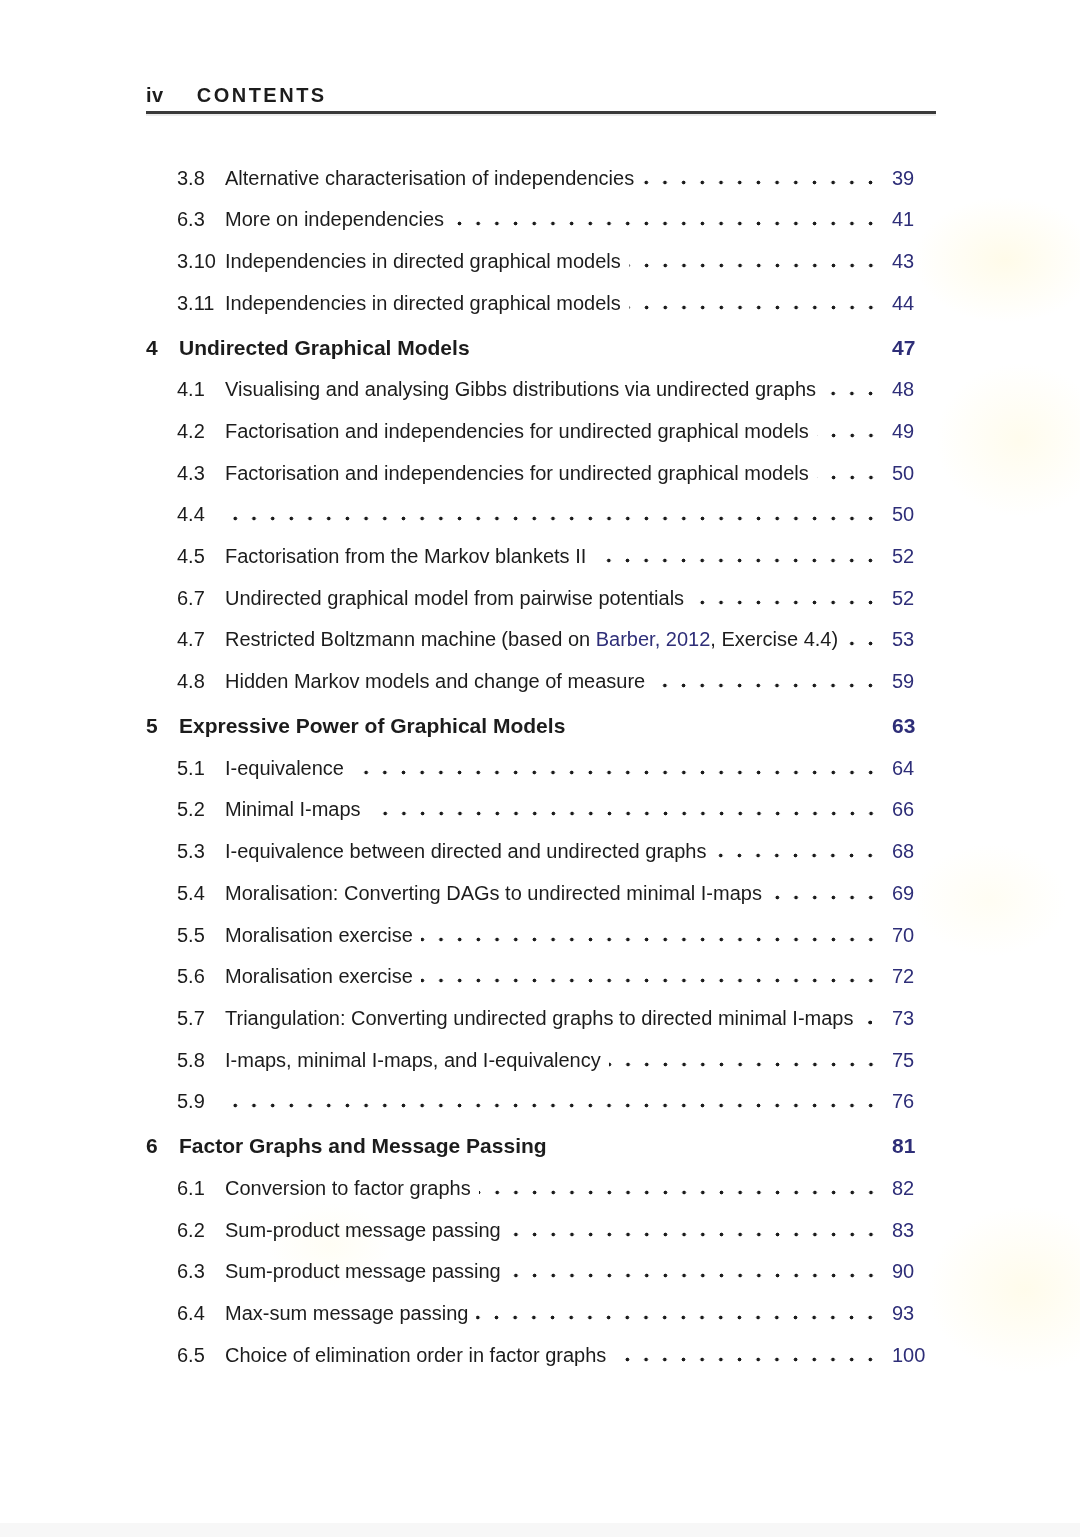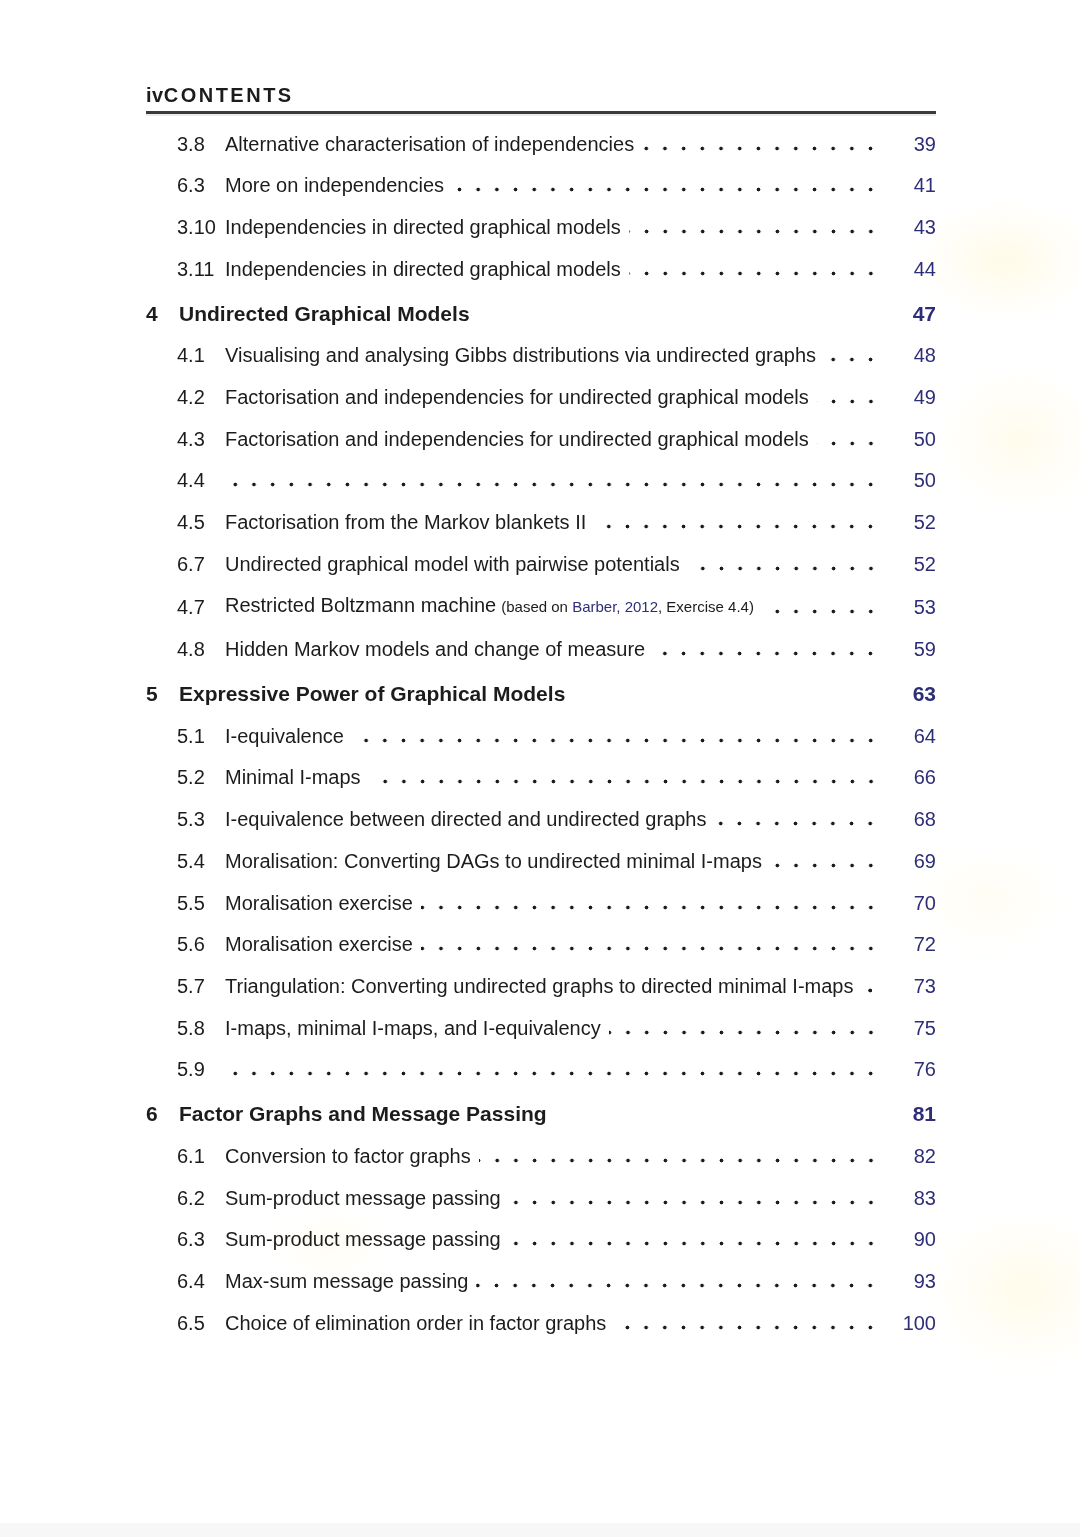--- a/index.html
+++ b/index.html
@@ -39,47 +39,47 @@
   }
   .running-header {
     margin-top: 84px;
     display: flex;
     align-items: baseline;
     font-weight: bold;
     font-size: 20px;
     line-height: 22px;
   }
   .running-header .pageno { letter-spacing: 0.5px; }
-  .running-header .htitle { letter-spacing: 2.5px; }
+  .running-header .htitle { margin-left: 33px; letter-spacing: 2.5px; }
   .header-rule {
     margin-top: 5px;
     height: 2.5px;
     background: var(--rule, #3a3a3a);
     box-shadow: 0 2px 0 rgba(0,0,0,0.08);
   }
-  .toc { margin-top: 19px; }
+  .toc { margin-top: 53px; }
   .toc-row {
     display: flex;
     align-items: flex-end;
     font-size: 20px;
     line-height: 22px;
     margin-bottom: 19.7px;
     white-space: nowrap;
   }
   .section-row { padding-left: 31px; }
   .section-row .num { width: 48px; flex: 0 0 48px; }
   .chapter-row {
     font-weight: bold;
     font-size: 21px;
     line-height: 23px;
     margin-top: 22px;
   }
   .chapter-row .num { width: 33px; flex: 0 0 33px; }
   .title { flex: 0 1 auto; overflow: hidden; }
-  .paren { font-size: 15px; margin-left: 5px; }
+  .paren { font-size: 20px; margin-left: 5px; }
   .cite { color: var(--link, #2e2e78); }
   .leader {
     flex: 1 1 0;
     position: relative;
     height: 22px;
     min-width: 14px;
   }
   .leader::after {
     content:'';
     position:absolute;
@@ -87,21 +87,21 @@
     height: 5px;
     background-image: radial-gradient(circle at 50% 50%, #1b1b1b 1.6px, transparent 2.2px);
     background-size: 18.7px 5px;
     background-repeat: repeat-x;
     background-position: right center;
   }
   .spacer { flex: 1 1 0; }
   .pg {
     flex: 0 0 auto;
     min-width: 44px;
-    text-align: right;
+    text-align: left;
     color: var(--link, #2e2e78);
   }
 </style>
 </head>
 <body>
 
 <div class="page">
   <div class="content">
     <div class="running-header">
       <span class="pageno">iv</span>
@@ -163,21 +163,21 @@
           <span class="pg">50</span>
         </div>
         <div class="toc-row section-row">
           <span class="num">4.5</span>
           <span class="title">Factorisation from the Markov blankets II</span>
           <div class="leader"></div>
           <span class="pg">52</span>
         </div>
         <div class="toc-row section-row">
           <span class="num">6.7</span>
-          <span class="title">Undirected graphical model with pairwise potentials</span>
+          <span class="title">Undirected graphical model from pairwise potentials</span>
           <div class="leader"></div>
           <span class="pg">52</span>
         </div>
         <div class="toc-row section-row">
           <span class="num">4.7</span>
           <span class="title">Restricted Boltzmann machine<span class="paren">(based on <span class="cite">Barber, 2012</span>, Exercise 4.4)</span></span>
           <div class="leader"></div>
           <span class="pg">53</span>
         </div>
         <div class="toc-row section-row">

